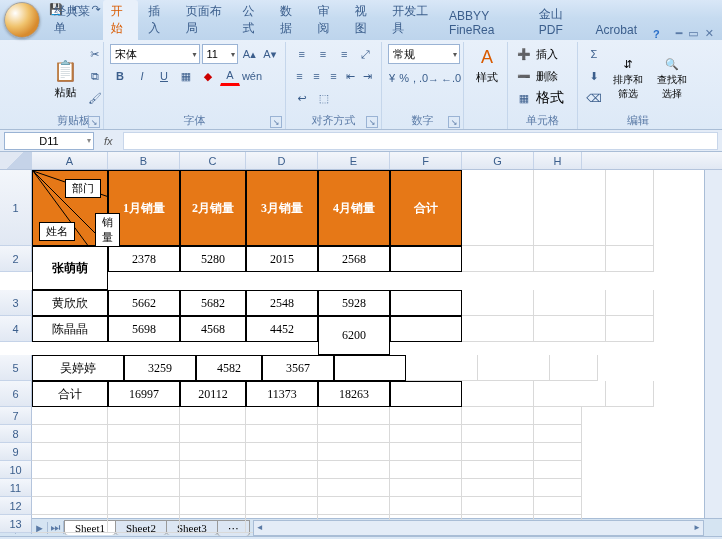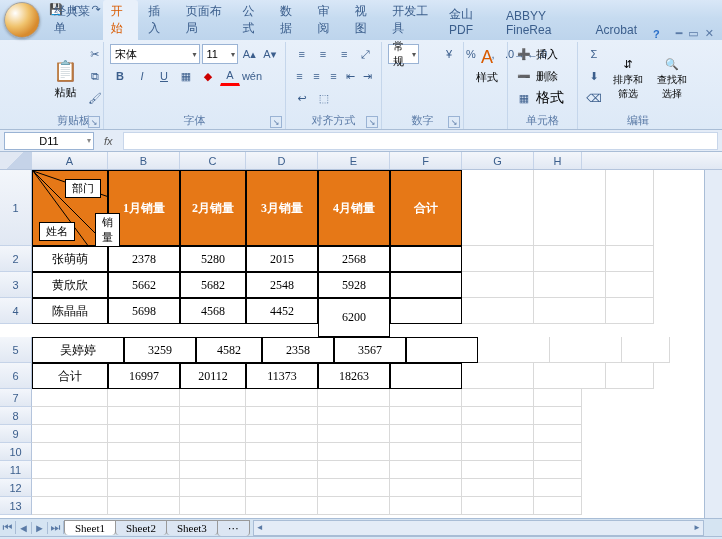--- a/index.html
+++ b/index.html
@@ -87,22 +87,22 @@
 <div class="tabs">
   <div class="tab">经典菜单</div>
   <div class="tab active">开始</div>
   <div class="tab">插入</div>
   <div class="tab">页面布局</div>
   <div class="tab">公式</div>
   <div class="tab">数据</div>
   <div class="tab">审阅</div>
   <div class="tab">视图</div>
   <div class="tab">开发工具</div>
+  <div class="tab">ABBYY FineRea</div>
   <div class="tab">金山PDF</div>
-  <div class="tab">ABBYY FineRea</div>
   <div class="tab">Acrobat</div>
   <span class="help-icon">?</span>
   <div class="wnd-ctrl">
     <span>━</span>
     <span>▭</span>
     <span>✕</span>
   </div>
 </div>
 
 <div class="ribbon">
@@ -165,21 +165,21 @@
       </div>
       <div class="smallrow">
         <span class="sb">↩</span>
         <span class="sb">⬚</span>
       </div>
     </div>
     <div class="group-label"><span>对齐方式</span><span class="dlg">↘</span></div>
   </div>
 
   <div class="group" style="width:82px">
-    <div style="display:flex;flex-direction:row;gap:20px">
+    <div style="display:flex;flex-direction:column;gap:4px">
       <span class="sel" style="width:72px">常规</span>
       <div class="smallrow">
         <span class="sb">¥</span>
         <span class="sb">%</span>
         <span class="sb">,</span>
         <span class="sb">.0→</span>
         <span class="sb">←.0</span>
       </div>
     </div>
     <div class="group-label"><span>数字</span><span class="dlg">↘</span></div>
@@ -266,21 +266,21 @@
         <div class="cell hdr-cell" style="width:66px;height:76px">2月销量</div>
         <div class="cell hdr-cell" style="width:72px;height:76px">3月销量</div>
         <div class="cell hdr-cell" style="width:72px;height:76px">4月销量</div>
         <div class="cell hdr-cell" style="width:72px;height:76px">合计</div>
         <div class="cell" style="width:72px;height:76px"></div>
         <div class="cell" style="width:72px;height:76px"></div>
         <div class="cell" style="width:48px;height:76px"></div>
       </div>
       <div class="row">
         <div class="rh" style="height:26px">2</div>
-        <div class="cell data-cell" style="width:76px;height:26px;font-weight:normal">张萌萌</div>
+        <div class="cell data-cell" style="width:76px;height:44px;font-weight:bold">张萌萌</div>
         <div class="cell data-cell" style="width:72px;height:26px">2378</div>
         <div class="cell data-cell" style="width:66px;height:26px">5280</div>
         <div class="cell data-cell" style="width:72px;height:26px">2015</div>
         <div class="cell data-cell" style="width:72px;height:26px">2568</div>
         <div class="cell data-cell" style="width:72px;height:26px"></div>
         <div class="cell" style="width:72px;height:26px"></div>
         <div class="cell" style="width:72px;height:26px"></div>
         <div class="cell" style="width:48px;height:26px"></div>
       </div>
       <div class="row">
@@ -305,21 +305,20 @@
         <div class="cell data-cell" style="width:72px;height:26px"></div>
         <div class="cell" style="width:72px;height:26px"></div>
         <div class="cell" style="width:72px;height:26px"></div>
         <div class="cell" style="width:48px;height:26px"></div>
       </div>
       <div class="row">
         <div class="rh" style="height:26px">5</div>
         <div class="cell data-cell" style="width:92px;height:26px;font-weight:normal">吴婷婷</div>
         <div class="cell data-cell" style="width:72px;height:26px">3259</div>
         <div class="cell data-cell" style="width:66px;height:26px">4582</div>
-        <div class="cell data-cell" style="width:72px;height:26px">2358</div>
         <div class="cell data-cell" style="width:72px;height:26px">3567</div>
         <div class="cell data-cell" style="width:72px;height:26px"></div>
         <div class="cell" style="width:72px;height:26px"></div>
         <div class="cell" style="width:72px;height:26px"></div>
         <div class="cell" style="width:48px;height:26px"></div>
       </div>
       <div class="row">
         <div class="rh" style="height:26px">6</div>
         <div class="cell data-cell" style="width:76px;height:26px;font-weight:normal">合计</div>
         <div class="cell data-cell" style="width:72px;height:26px">16997</div>

